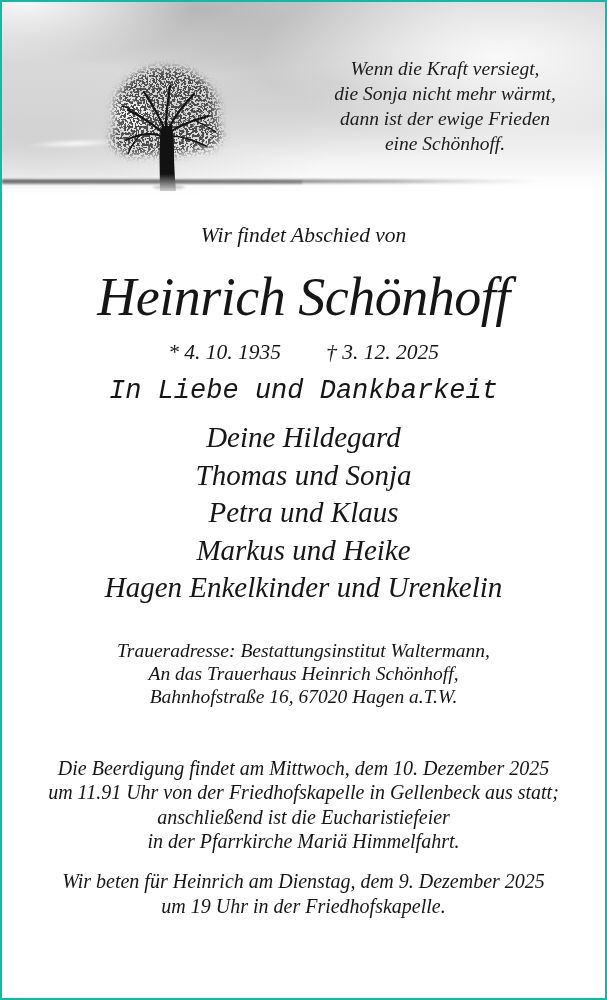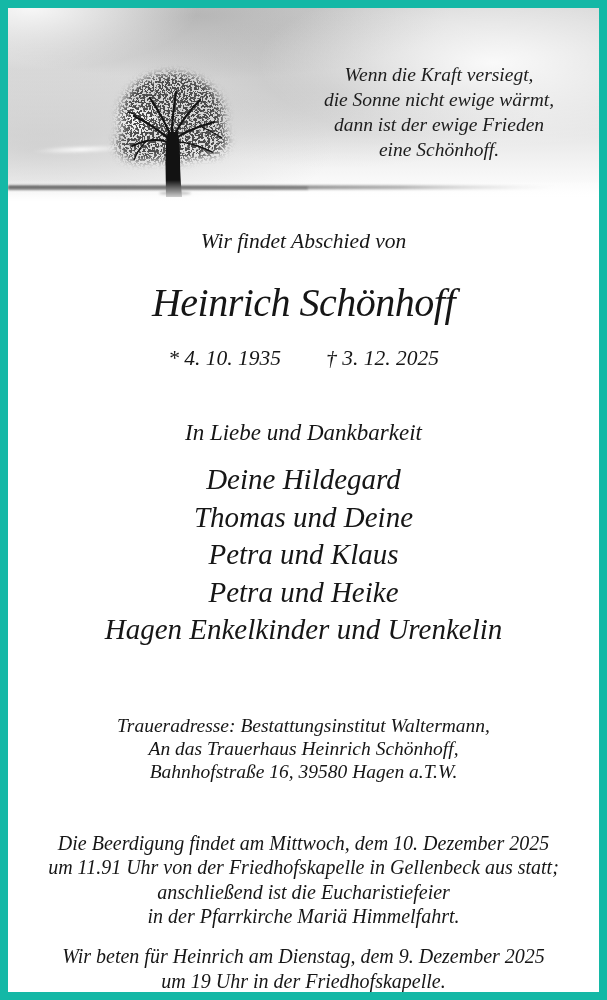--- a/index.html
+++ b/index.html
@@ -1,21 +1,21 @@
 <!DOCTYPE html>
 <html lang="de"><head>
 <meta charset="utf-8">
 <style>
   html,body{margin:0;padding:0;background:#ffffff;}
   body{font-family:"Liberation Serif","DejaVu Serif",serif;}
   .card{
     position:relative;
     width:607px;height:1000px;
     box-sizing:border-box;
-    border:8px solid #14b8a6;
+    border:2px solid #14b8a6;
     background:#fff;
     overflow:hidden;
     color:#161616;
   }
   
   .photo{
     position:relative;
     width:100%;height:196px;
     background:
       radial-gradient(38px 30px at 130px 112px, rgba(255,255,255,.95), rgba(255,255,255,0) 70%),
@@ -42,26 +42,26 @@
     position:absolute;top:54px;right:35px;width:250px;
     text-align:center;
     font-style:italic;
     font-size:19.5px;line-height:25px;
     color:#1c1c1c;
     white-space:nowrap;
   }
   
   .content{text-align:center;font-style:italic;}
   .intro{margin:26px 0 0;font-size:21.5px;line-height:22px;}
-  .name{margin:20px 0 0;font-size:40px;line-height:62px;font-weight:normal;letter-spacing:-0.5px;}
+  .name{margin:20px 0 0;font-size:54px;line-height:62px;font-weight:normal;letter-spacing:-0.5px;}
   .dates{margin:12px 0 0;font-size:21.5px;line-height:24px;font-style:italic;}
   .dates .birth{margin-right:45px;}
-  .dedication{margin:52px 0 0;font-size:23px;line-height:22px;}
+  .dedication{margin:16px 0 0;font-size:27px;line-height:22px;font-family:Liberation Mono, monospace;}
   .mourners{margin:17px 0 0;font-size:29px;line-height:37.5px;}
-  .address{margin:65px 0 0;font-size:19.5px;line-height:23px;}
+  .address{margin:32px 0 0;font-size:19.5px;line-height:23px;}
   .funeral{margin:48px 0 0;font-size:20px;line-height:24.5px;}
   .prayer{margin:15px 0 0;font-size:20px;line-height:25px;}
 </style>
 </head>
 <body>
 
 <div class="card">
 
   <div class="photo">
     <div class="wisp"></div>
@@ -109,21 +109,21 @@
         <path d="M164,124 C164,110 166,98 168,84" stroke-width="2.2"></path>
         <path d="M167,126 C174,112 182,102 192,92" stroke-width="2.2"></path>
         <path d="M168,130 C180,122 192,118 206,114" stroke-width="2.1"></path>
         <path d="M192,118 C200,122 208,126 214,130" stroke-width="1.2"></path>
         <path d="M168,134 C180,134 192,138 204,144" stroke-width="1.7"></path>
       </g>
     </svg>
 
     <div class="poem">
       <div>Wenn die Kraft versiegt,</div>
-      <div>die Sonne nicht ewige wärmt,</div>
+      <div>die Sonja nicht mehr wärmt,</div>
       <div>dann ist der ewige Frieden</div>
       <div>eine Schönhoff.</div>
     </div>
 
     <div class="fade"></div>
   </div>
 
   <div class="content">
 
     <p class="intro">Wir findet Abschied von</p>
@@ -131,30 +131,30 @@
     <h1 class="name">Heinrich Schönhoff</h1>
 
     <p class="dates">
       <span class="birth">* 4. 10. 1935</span><span class="death">† 3. 12. 2025</span>
     </p>
 
     <p class="dedication">In Liebe und Dankbarkeit</p>
 
     <div class="mourners">
       <div>Deine Hildegard</div>
-      <div>Thomas und Deine</div>
+      <div>Thomas und Sonja</div>
       <div>Petra und Klaus</div>
-      <div>Petra und Heike</div>
+      <div>Markus und Heike</div>
       <div>Hagen Enkelkinder und Urenkelin</div>
     </div>
 
     <div class="address">
       <div>Traueradresse: Bestattungsinstitut Waltermann,</div>
       <div>An das Trauerhaus Heinrich Schönhoff,</div>
-      <div>Bahnhofstraße 16, 39580 Hagen a.T.W.</div>
+      <div>Bahnhofstraße 16, 67020 Hagen a.T.W.</div>
     </div>
 
     <div class="funeral">
       <div>Die Beerdigung findet am Mittwoch, dem 10. Dezember 2025</div>
       <div>um 11.91 Uhr von der Friedhofskapelle in Gellenbeck aus statt;</div>
       <div>anschließend ist die Eucharistiefeier</div>
       <div>in der Pfarrkirche Mariä Himmelfahrt.</div>
     </div>
 
     <div class="prayer">

